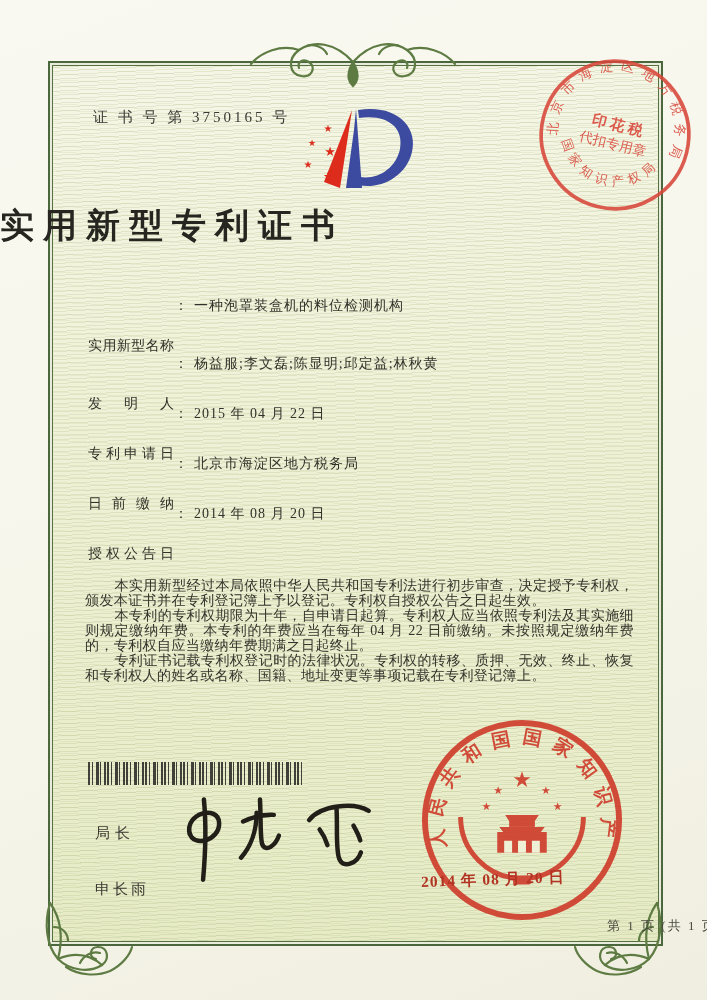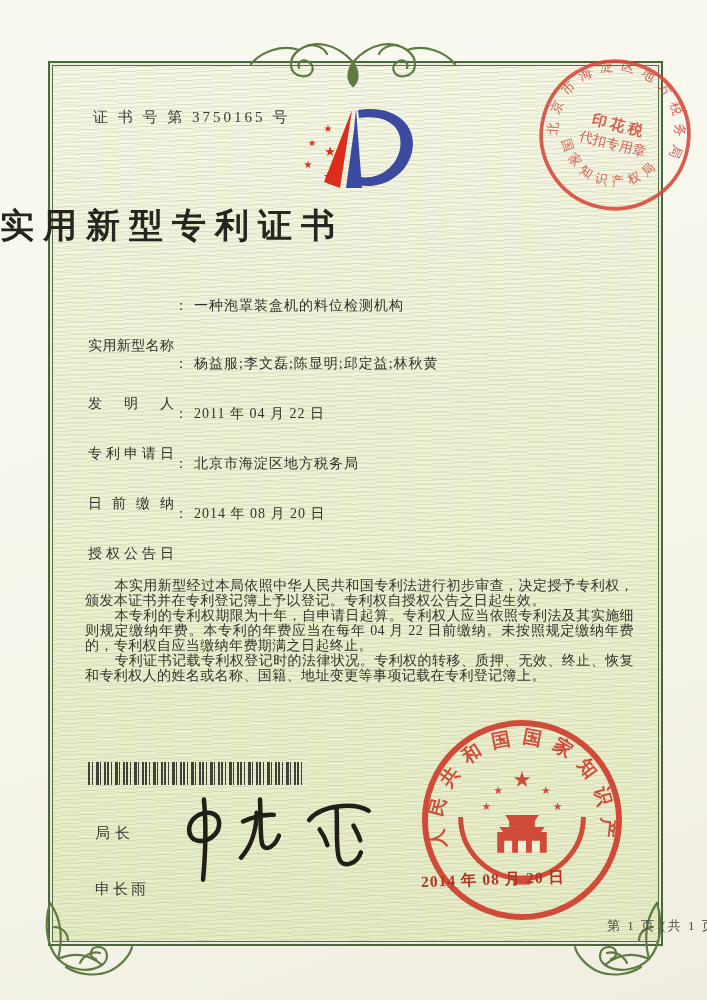--- a/index.html
+++ b/index.html
@@ -128,21 +128,21 @@
   <h1 class="title">实用新型专利证书</h1>
 
   <div class="fields">
     <div class="frow">
       <span class="flabel">实用新型名称</span><span class="fcolon">：</span><span class="fvalue">一种泡罩装盒机的料位检测机构</span>
     </div>
     <div class="frow">
       <span class="flabel">发明人</span><span class="fcolon">：</span><span class="fvalue">杨益服;李文磊;陈显明;邱定益;林秋黄</span>
     </div>
     <div class="frow">
-      <span class="flabel">专利申请日</span><span class="fcolon">：</span><span class="fvalue">2011 年 04 月 22 日</span>
+      <span class="flabel">专利申请日</span><span class="fcolon">：</span><span class="fvalue">2015 年 04 月 22 日</span>
     </div>
     <div class="frow">
       <span class="flabel">日前缴纳</span><span class="fcolon">：</span><span class="fvalue">北京市海淀区地方税务局</span>
     </div>
     <div class="frow">
       <span class="flabel">授权公告日</span><span class="fcolon">：</span><span class="fvalue">2014 年 08 月 20 日</span>
     </div>
   </div>
 
   <div class="bodytext">

